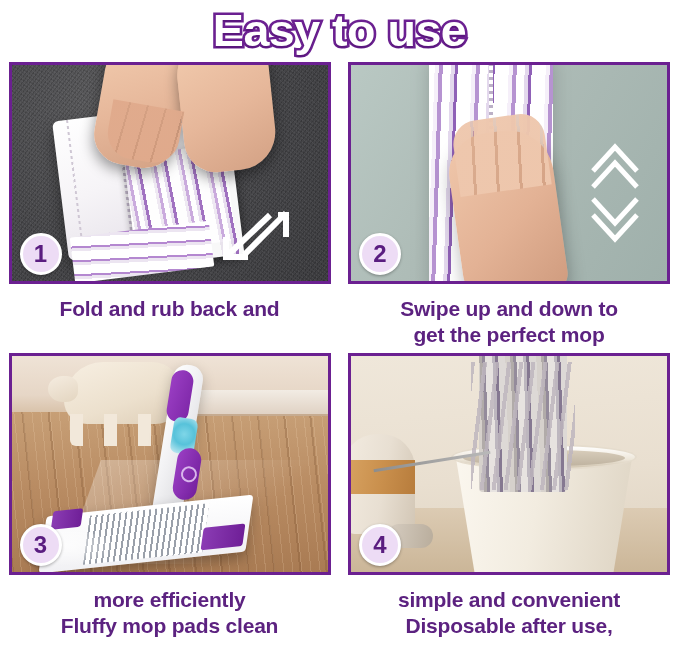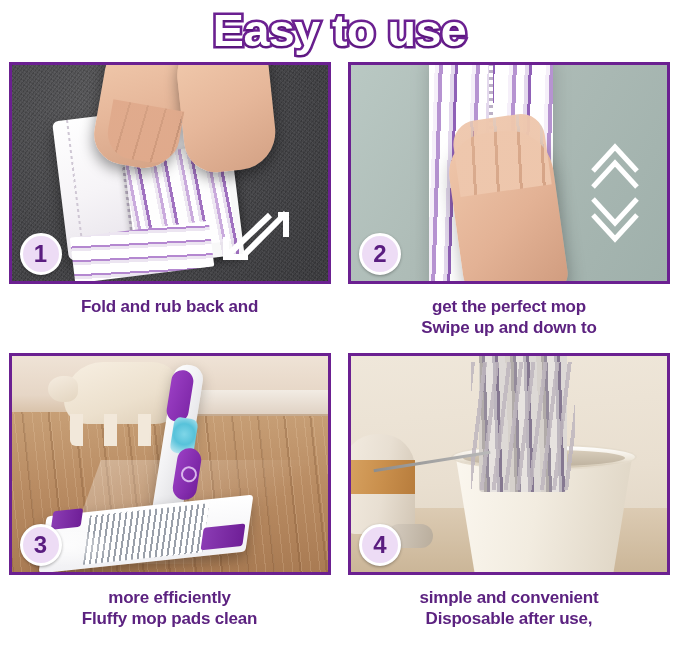--- a/index.html
+++ b/index.html
@@ -82,21 +82,21 @@
     color: #5a1d80;
     z-index: 30;
     box-shadow: 0 1px 3px rgba(0,0,0,0.3);
   }
 
   
   .caption {
     margin-top: 12px;
     text-align: center;
     color: #5c2280;
-    font-size: 17px;
+    font-size: 21px;
     font-weight: bold;
     line-height: 1.25;
     letter-spacing: -0.2px;
   }
 
   
   .p1-bg {
     position: absolute; inset: 0;
     background:
       radial-gradient(circle at 30% 20%, #5a5a5c 0%, #47474a 45%, #3a3a3d 100%);
@@ -440,22 +440,22 @@
         <svg class="arrow-svg" width="52" height="104" viewBox="0 0 52 104">
           <path d="M4 30 L26 6 L48 30" fill="none" stroke="#ffffff" stroke-width="5"></path>
           <path d="M4 46 L26 22 L48 46" fill="none" stroke="#ffffff" stroke-width="5"></path>
           <path d="M4 58 L26 82 L48 58" fill="none" stroke="#ffffff" stroke-width="5"></path>
           <path d="M4 74 L26 98 L48 74" fill="none" stroke="#ffffff" stroke-width="5"></path>
         </svg>
       </div>
       <div class="badge">2</div>
     </div>
     <div class="caption">
+      <div>Swipe up and down to</div>
       <div>get the perfect mop</div>
-      <div>Swipe up and down to</div>
     </div>
   </div>
 
   <div class="cell">
     <div class="panel">
       <div class="p3-bg"></div>
       <div class="p3-wall"></div>
       <div class="p3-baseboard"></div>
       <div class="p3-cat"></div>
       <div class="p3-cat-legs"></div>

